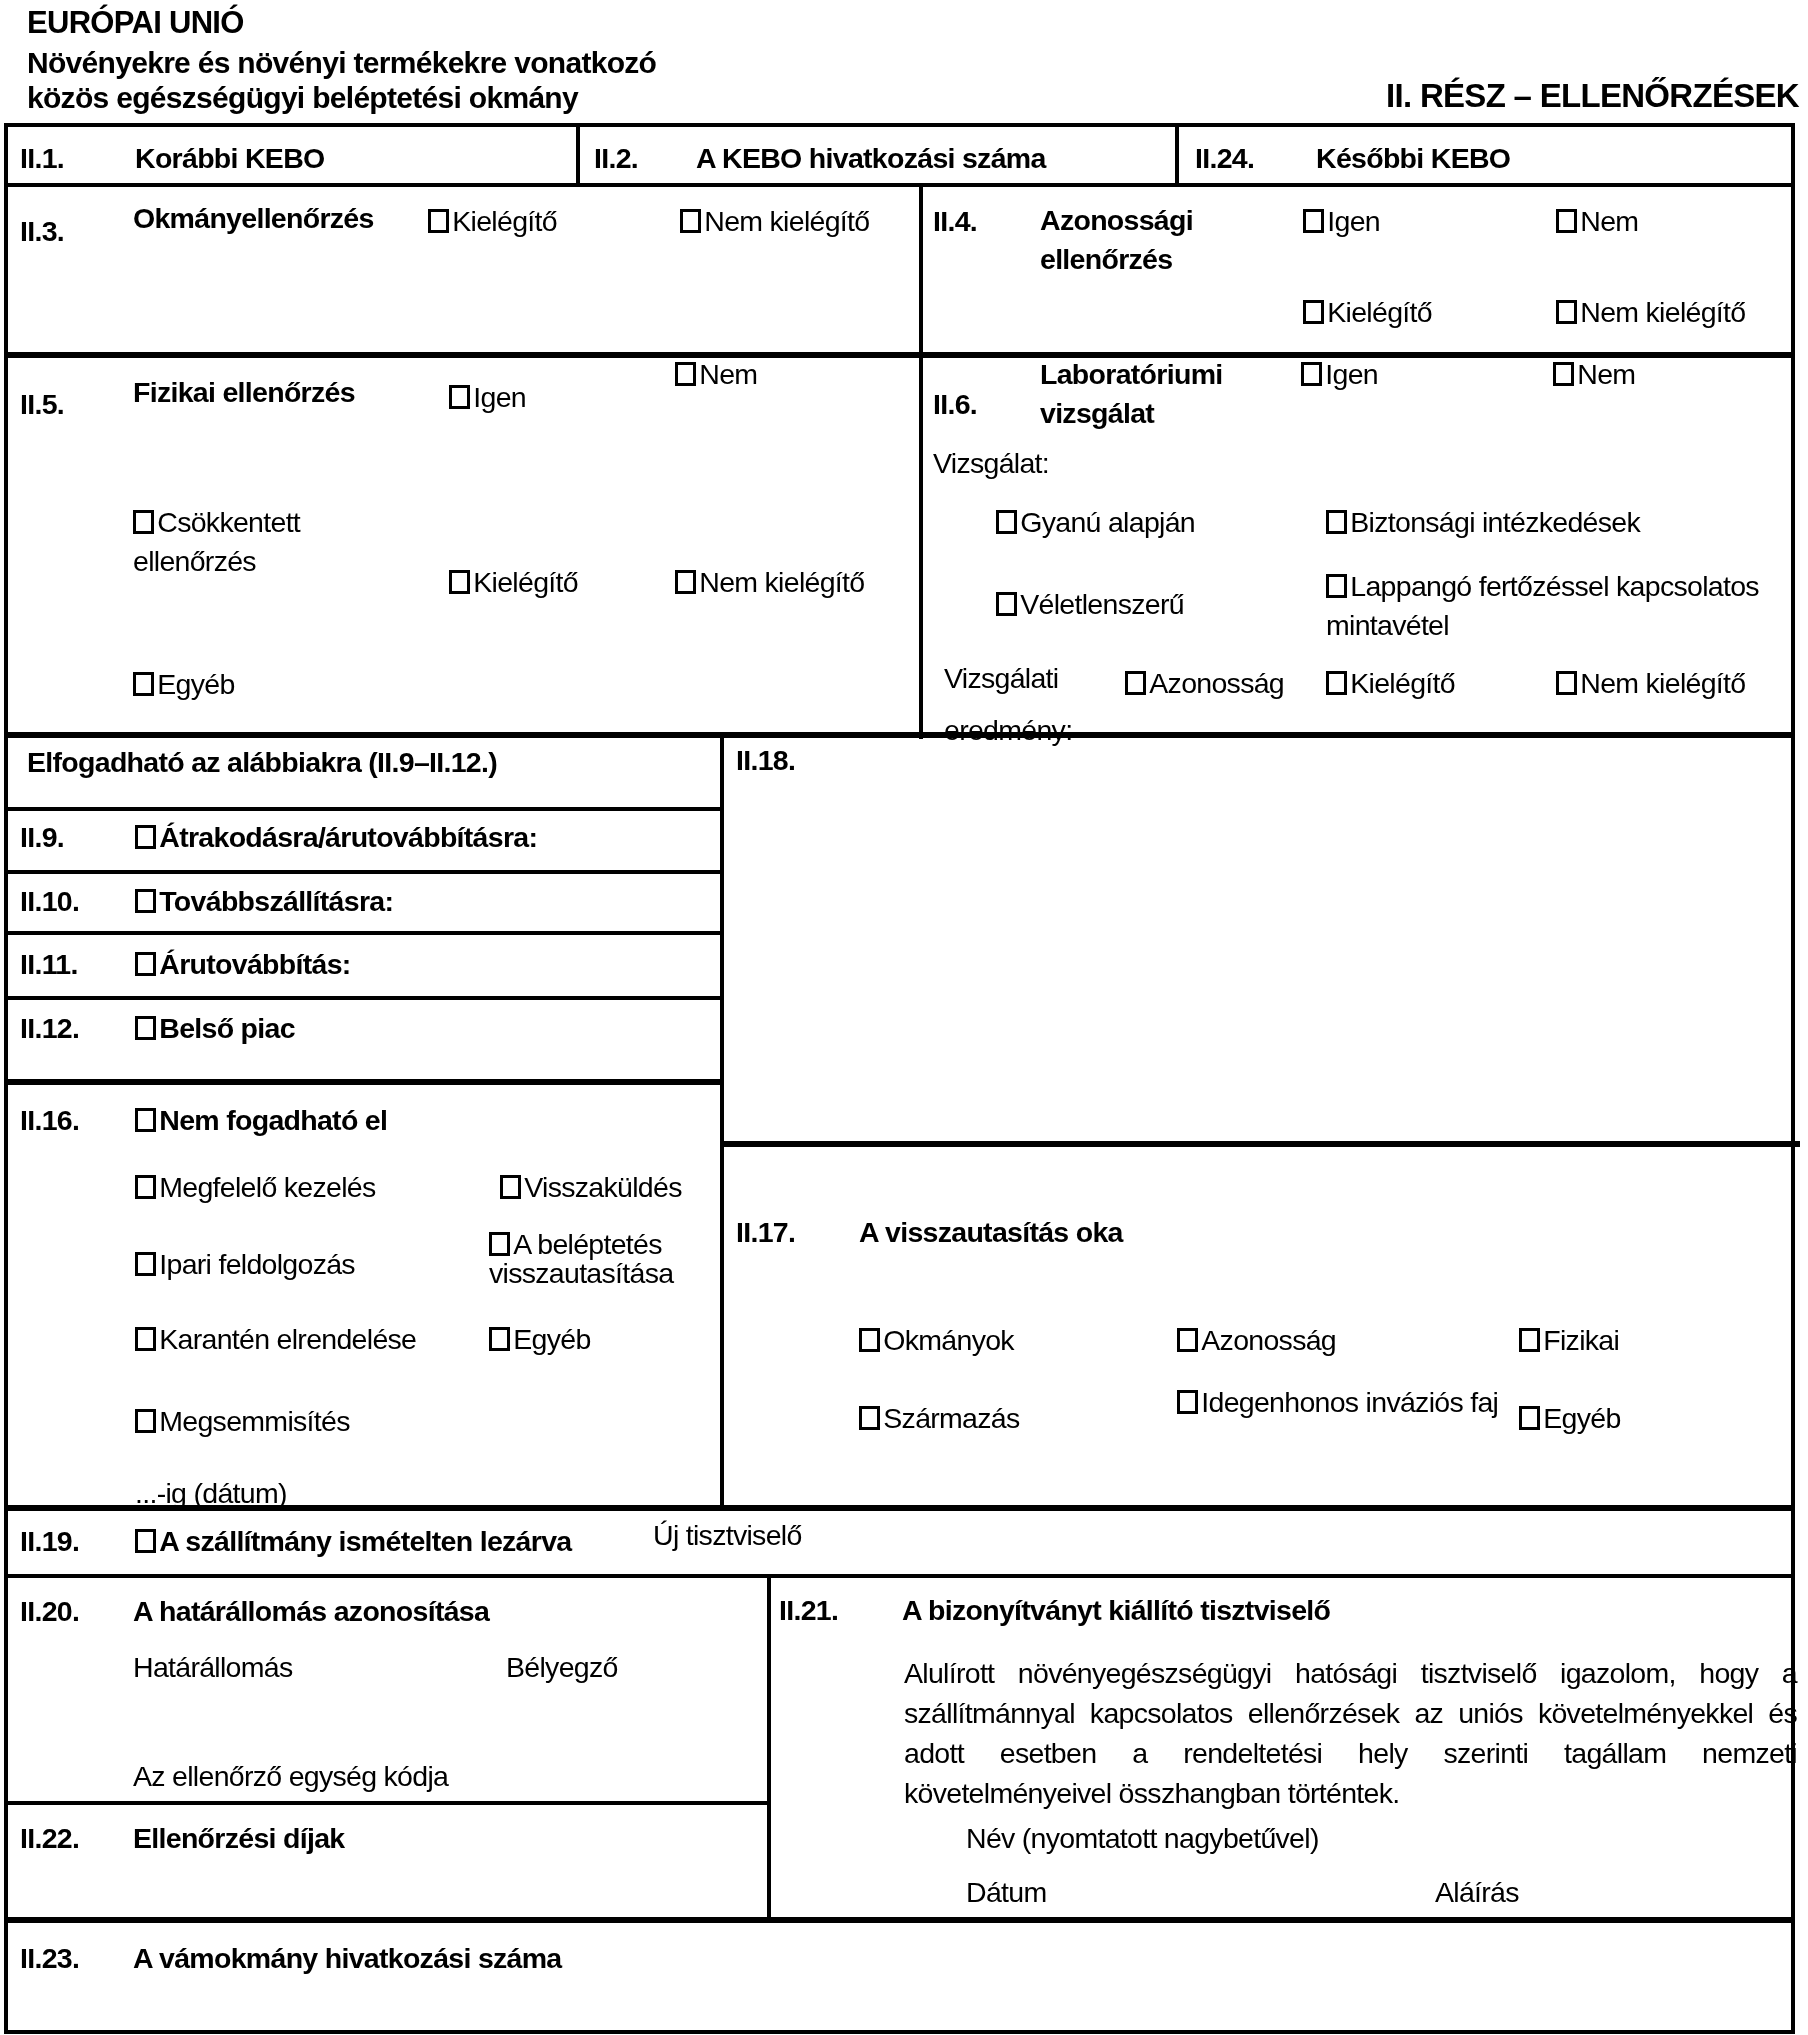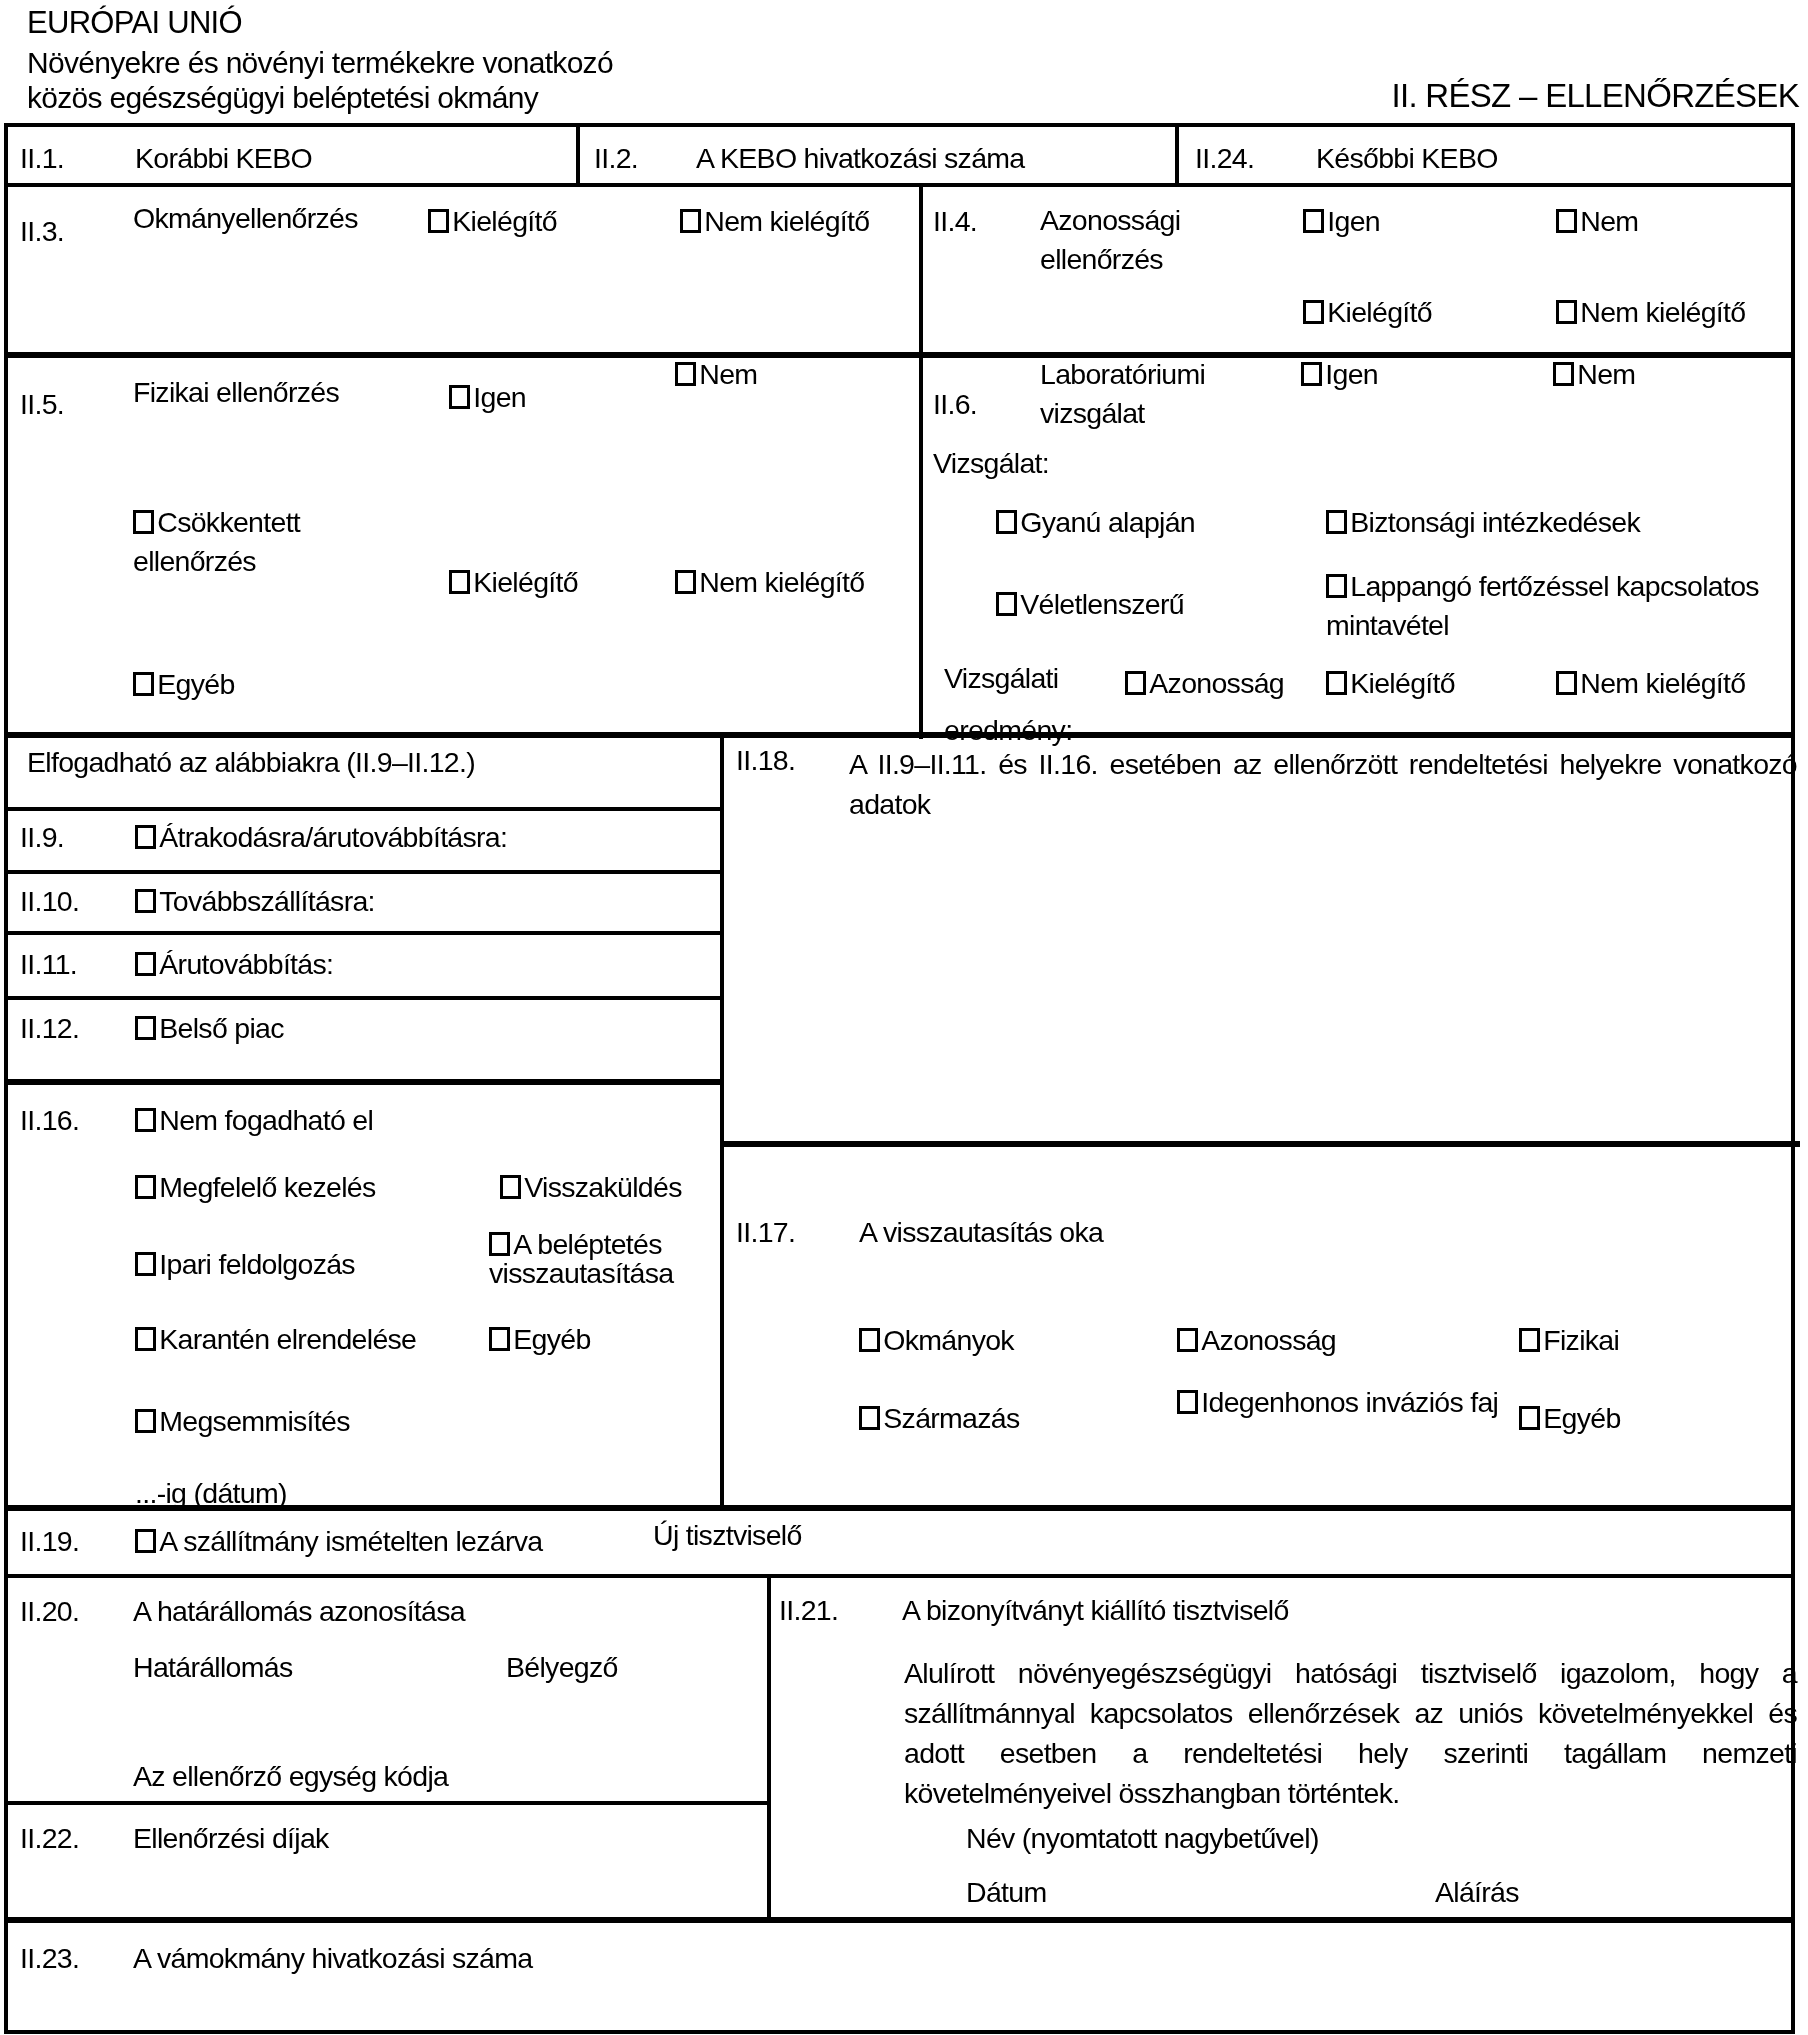--- a/index.html
+++ b/index.html
@@ -1,19 +1,19 @@
 <!DOCTYPE html>
 <html style="font-size:11.4px"><head>
 <meta charset="utf-8">
 <style>
   html,body{margin:0;padding:0;background:#fff;}
   #page{position:relative;width:1809px;height:2035px;background:#ffffff;overflow:hidden;
         font-family:"Liberation Sans",sans-serif;color:#000;}
   .t{position:absolute;font-size:28.5px;letter-spacing:-0.7px;line-height:1.12;white-space:nowrap;color:#000;}
-  .b{font-weight:normal;}
+  .b{font-weight:bold;}
   .wrap{white-space:normal;}
   .just{text-align:justify;}
   .hline,.vline{position:absolute;background:#000;}
   .cb{display:inline-block;width:21.4px;height:24px;border:3.6px solid #000;box-sizing:border-box;
       margin-right:2.9px;vertical-align:-2.1px;background:#fff;}
   #frame{position:absolute;left:4.3px;top:123px;width:1791px;height:1911px;
          border:4.3px solid #000;box-sizing:border-box;}
   .h1{font-size:31px;}
   .h2{font-size:30px;}
   .h3{font-size:33px;}
@@ -171,21 +171,20 @@
   </div>
   <div class="t" style="left:489px;top:1324px">
     <span class="cb"></span><span>Egyéb</span>
   </div>
   <div class="t" style="left:135px;top:1406px">
     <span class="cb"></span><span>Megsemmisítés</span>
   </div>
   <div class="t" style="left:135px;top:1478px">...-ig (dátum)</div>
 
   <div class="t b" style="left:736px;top:745px">II.18.</div>
-  <div class="t b wrap just" style="left:849px;top:744px;width:948px;line-height:40px">A II.9–II.11. és II.16. esetében az ellenőrzött rendeltetési helyekre vonatkozó adatok</div>
 
   <div class="t b" style="left:736px;top:1217px">II.17.</div>
   <div class="t b" style="left:859px;top:1217px">A visszautasítás oka</div>
   <div class="t" style="left:859px;top:1325px">
     <span class="cb"></span><span>Okmányok</span>
   </div>
   <div class="t" style="left:1177px;top:1325px">
     <span class="cb"></span><span>Azonosság</span>
   </div>
   <div class="t" style="left:1519px;top:1325px">

